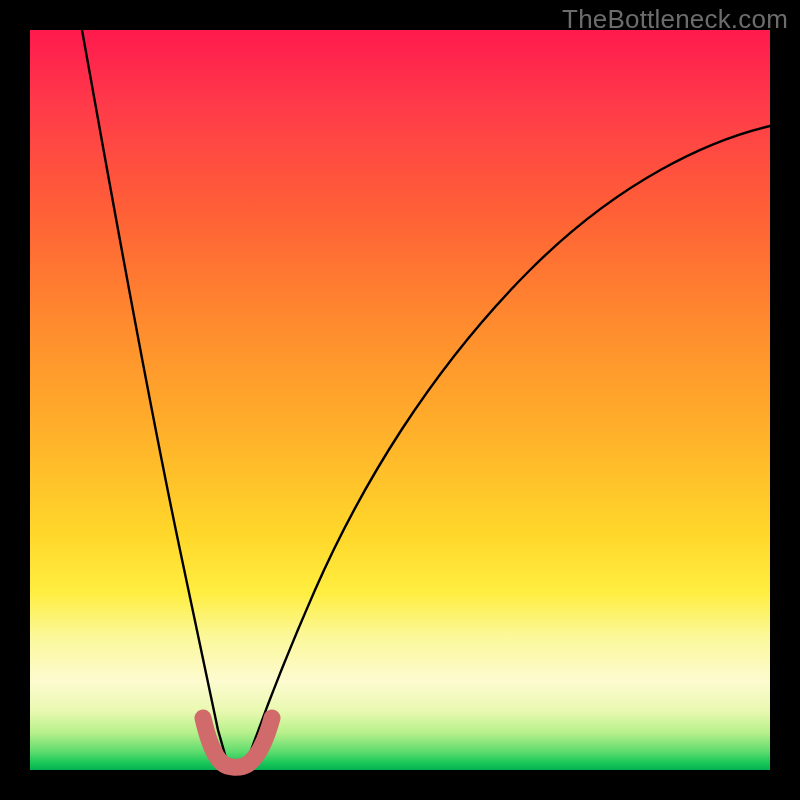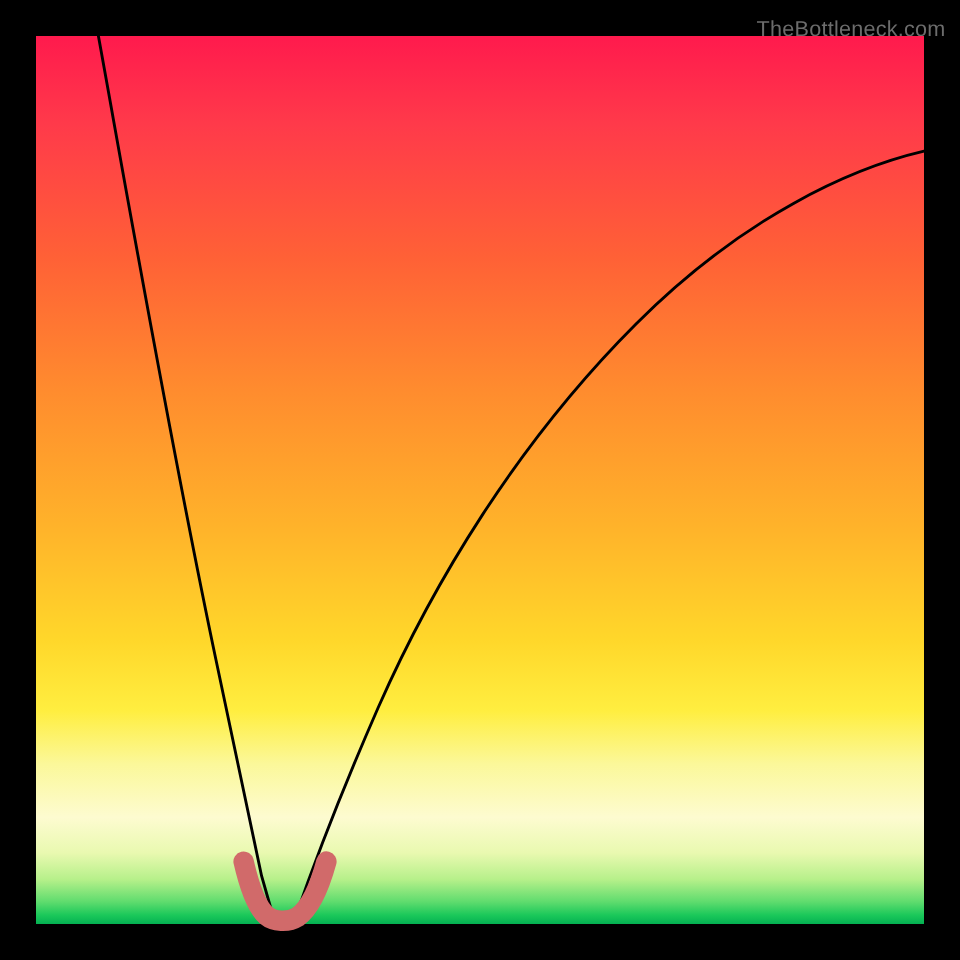--- a/index.html
+++ b/index.html
@@ -47,24 +47,24 @@
   }
   svg.curves {
     position: absolute;
     inset: 0;
     width: 100%;
     height: 100%;
     overflow: visible;
   }
   .watermark {
     position: absolute;
-    top: 14px;
+    top: 4px;
     right: 12px;
     color: #6c6c6c;
-    font-size: 18px;
+    font-size: 26px;
     font-weight: 500;
     letter-spacing: 0.2px;
   }
 </style>
 </head>
 <body>
 
 <div class="frame">
 
   <div class="watermark">TheBottleneck.com</div>

